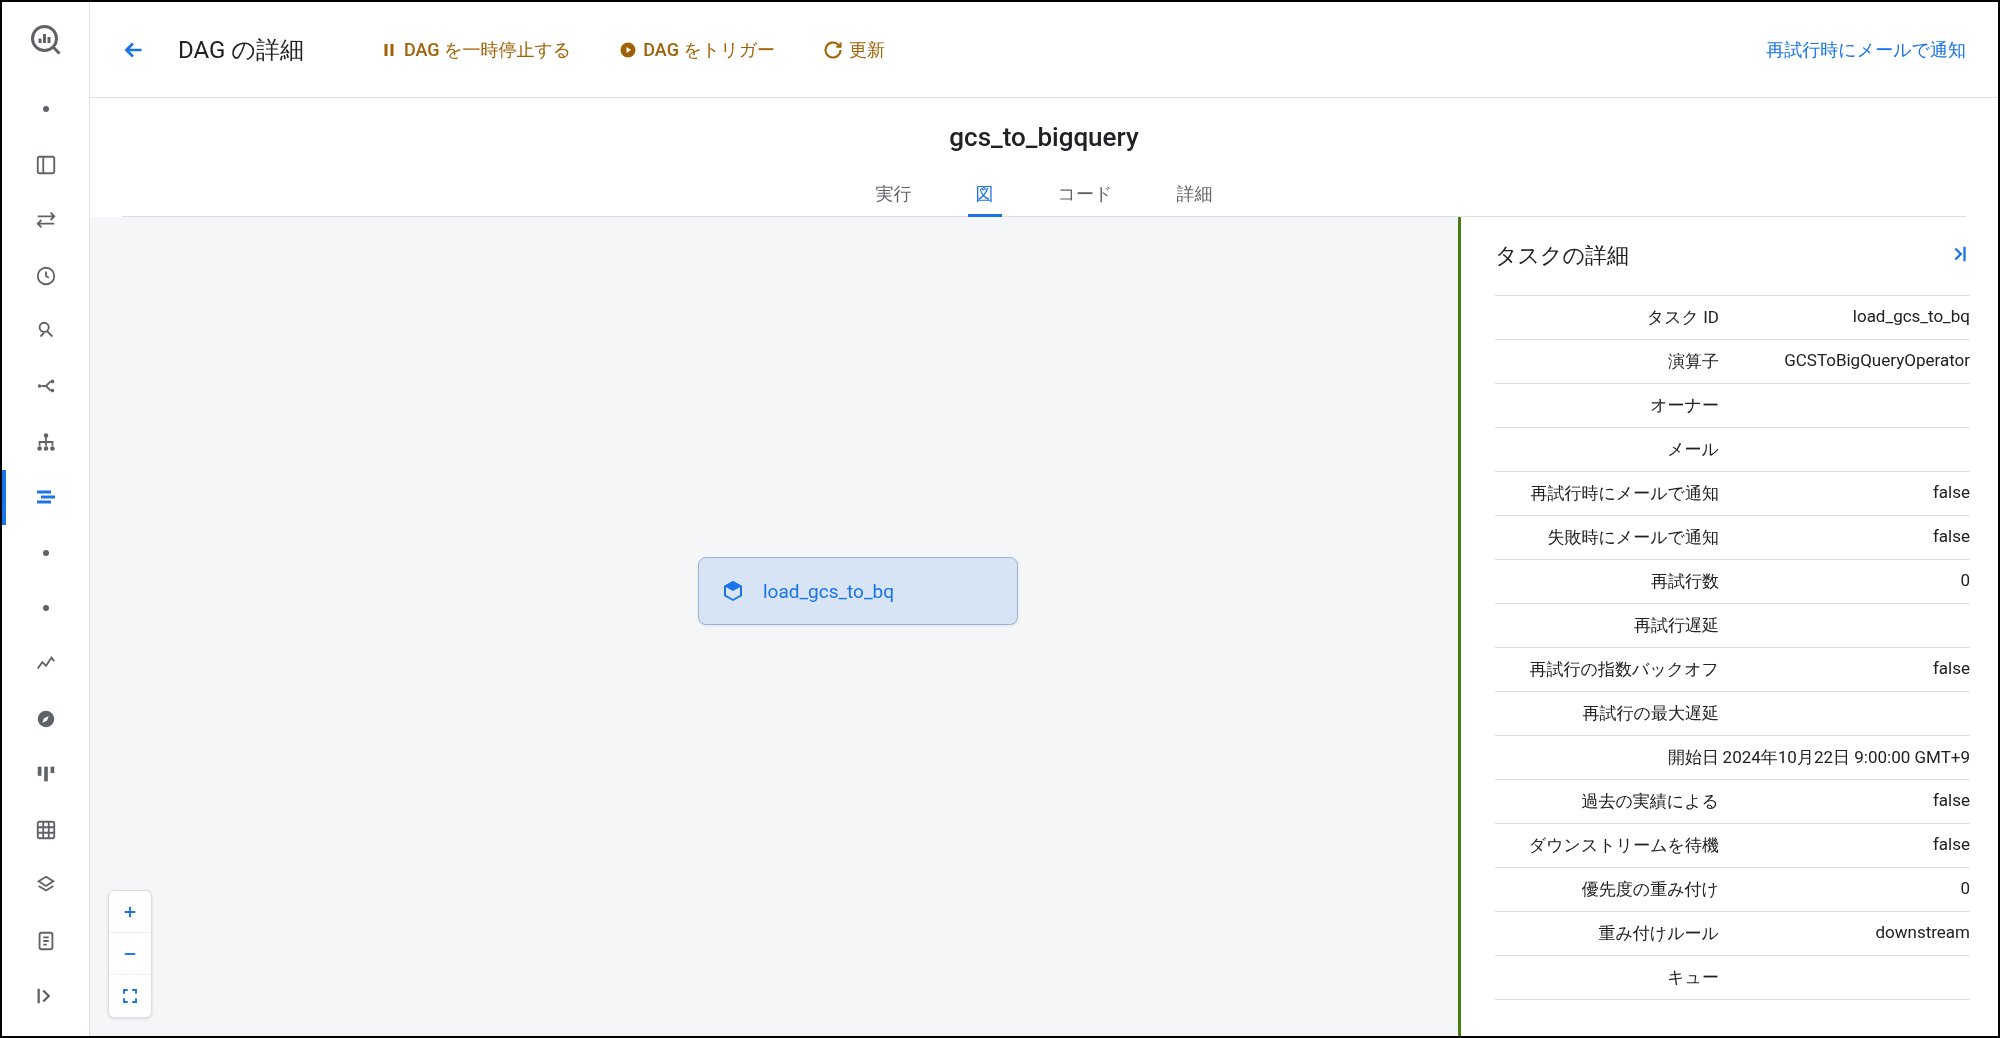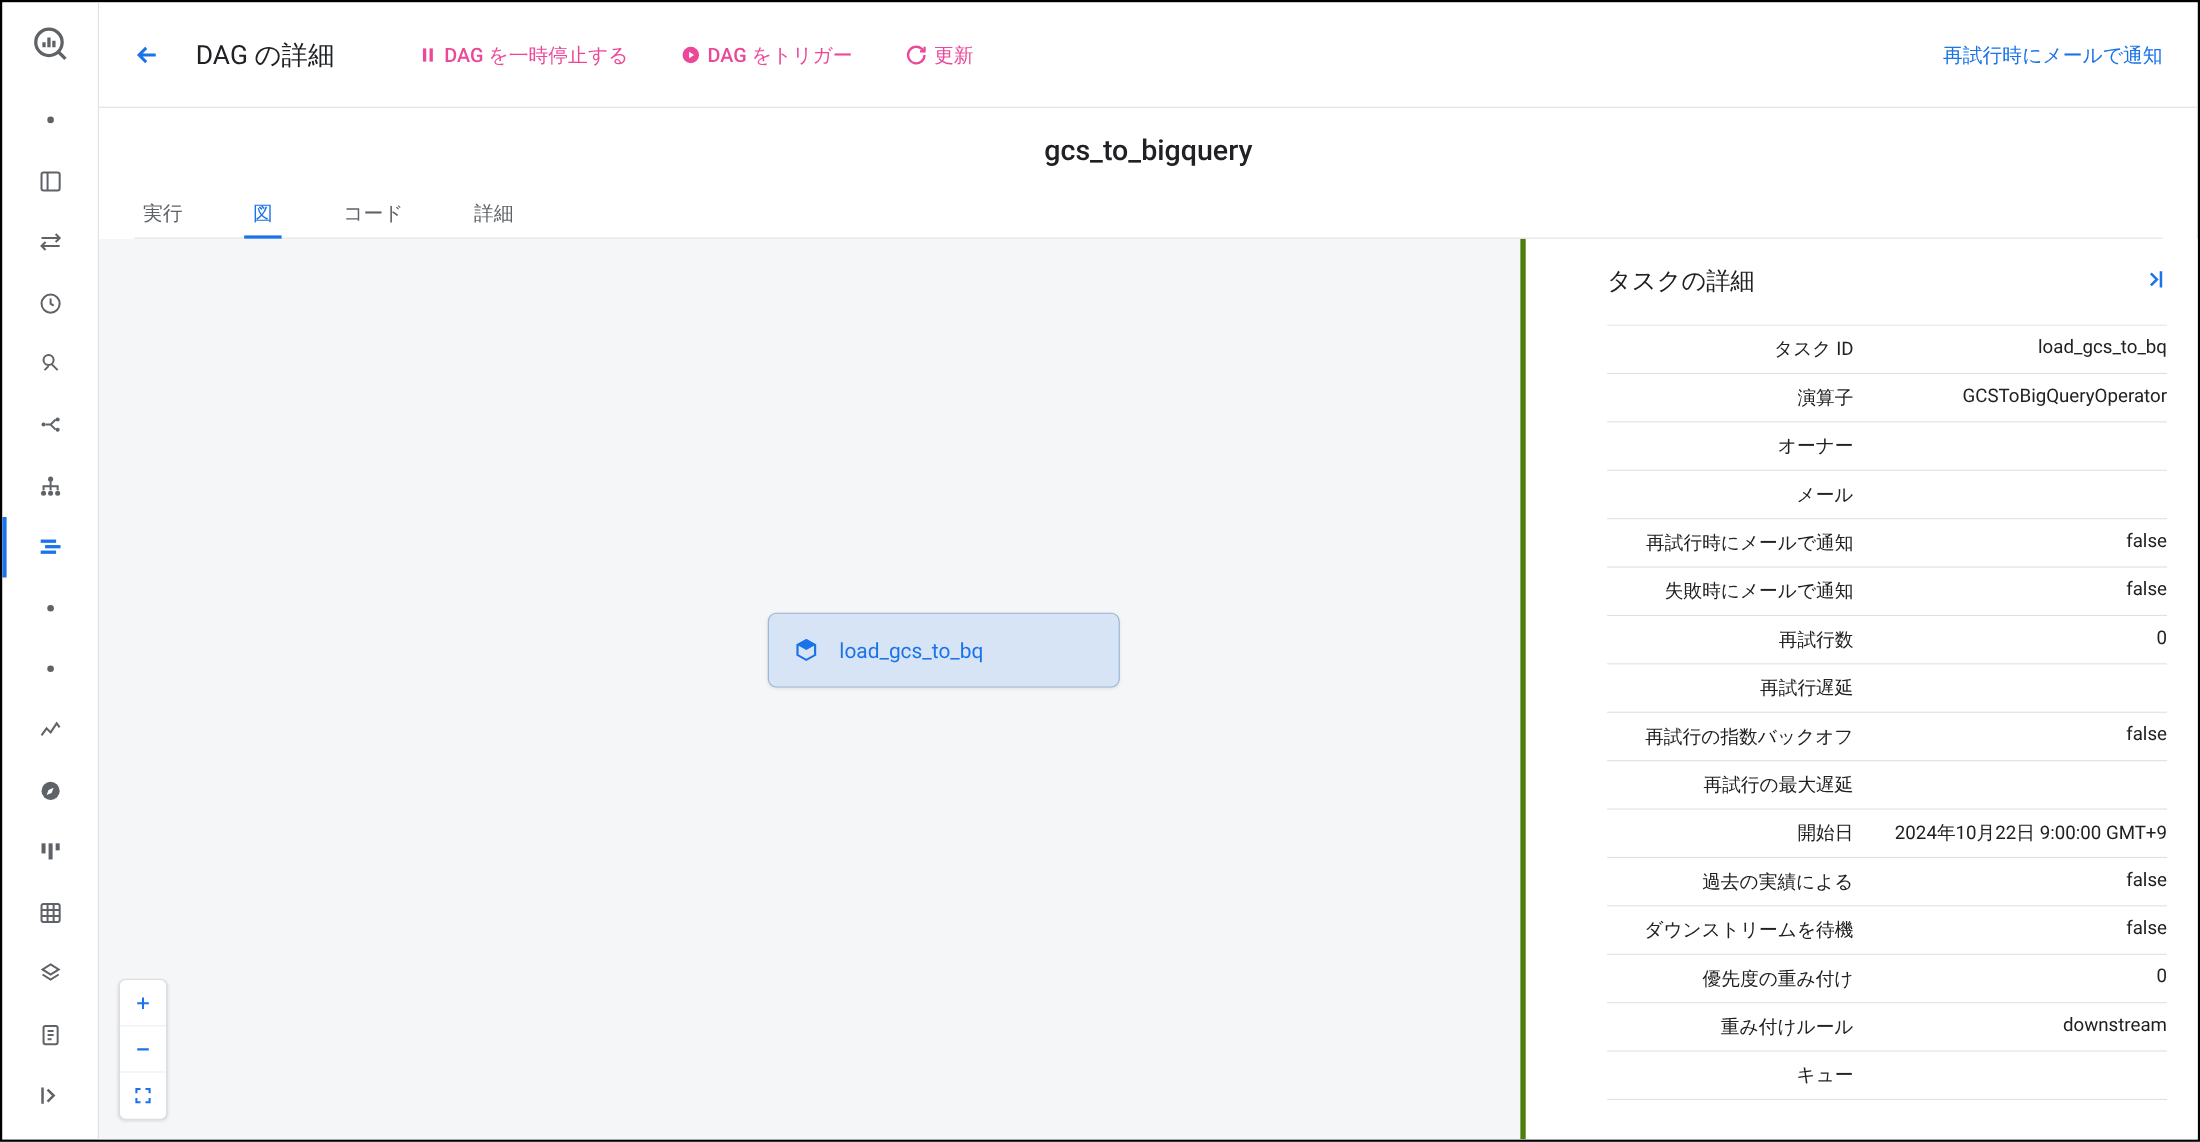--- a/index.html
+++ b/index.html
@@ -69,21 +69,21 @@
 .page-title {
   font-size: 24px;
   font-weight: 400;
   color: #202124;
   margin-right: 40px;
 }
 .action-btn {
   display: flex;
   align-items: center;
   gap: 6px;
-  color: #ec4899;
+  color: #a16207;
   font-size: 18px;
   font-weight: 500;
   cursor: pointer;
   padding: 8px 12px;
 }
 .action-btn svg { flex-shrink: 0; }
 .topbar-spacer { flex: 1; }
 .feedback-link {
   color: #1a73e8;
   font-size: 18px;
@@ -96,20 +96,21 @@
   font-size: 26px;
   font-weight: 500;
   color: #202124;
   margin-bottom: 20px;
   text-align: center;
 }
 .tabs {
   display: flex;
   gap: 48px;
   border-bottom: 1px solid #e0e0e0;
+  justify-content: center;
 }
 .tab {
   padding: 10px 8px;
   font-size: 18px;
   color: #5f6368;
   cursor: pointer;
   position: relative;
 }
 .tab.active {
   color: #1a73e8;
@@ -162,26 +163,25 @@
 .zoom-btn {
   height: 42px;
   display: flex; align-items: center; justify-content: center;
   color: #1a73e8;
   font-size: 22px;
   cursor: pointer;
   border-bottom: 1px solid #eee;
 }
 .zoom-btn:last-child { border-bottom: none; }
 .side-panel {
-  width: 616px;
-  border-left: 5px solid #4d7c0f;
+  width: 540px;
+  border-left: 3px solid #4d7c0f;
   display: flex;
   flex-direction: column;
   background: #fff;
-  padding-left: 40px;
 }
 .panel-header {
   display: flex;
   align-items: center;
   justify-content: space-between;
   padding: 24px 28px 24px 34px;
 }
 .panel-title {
   font-size: 22px;
   font-weight: 500;

